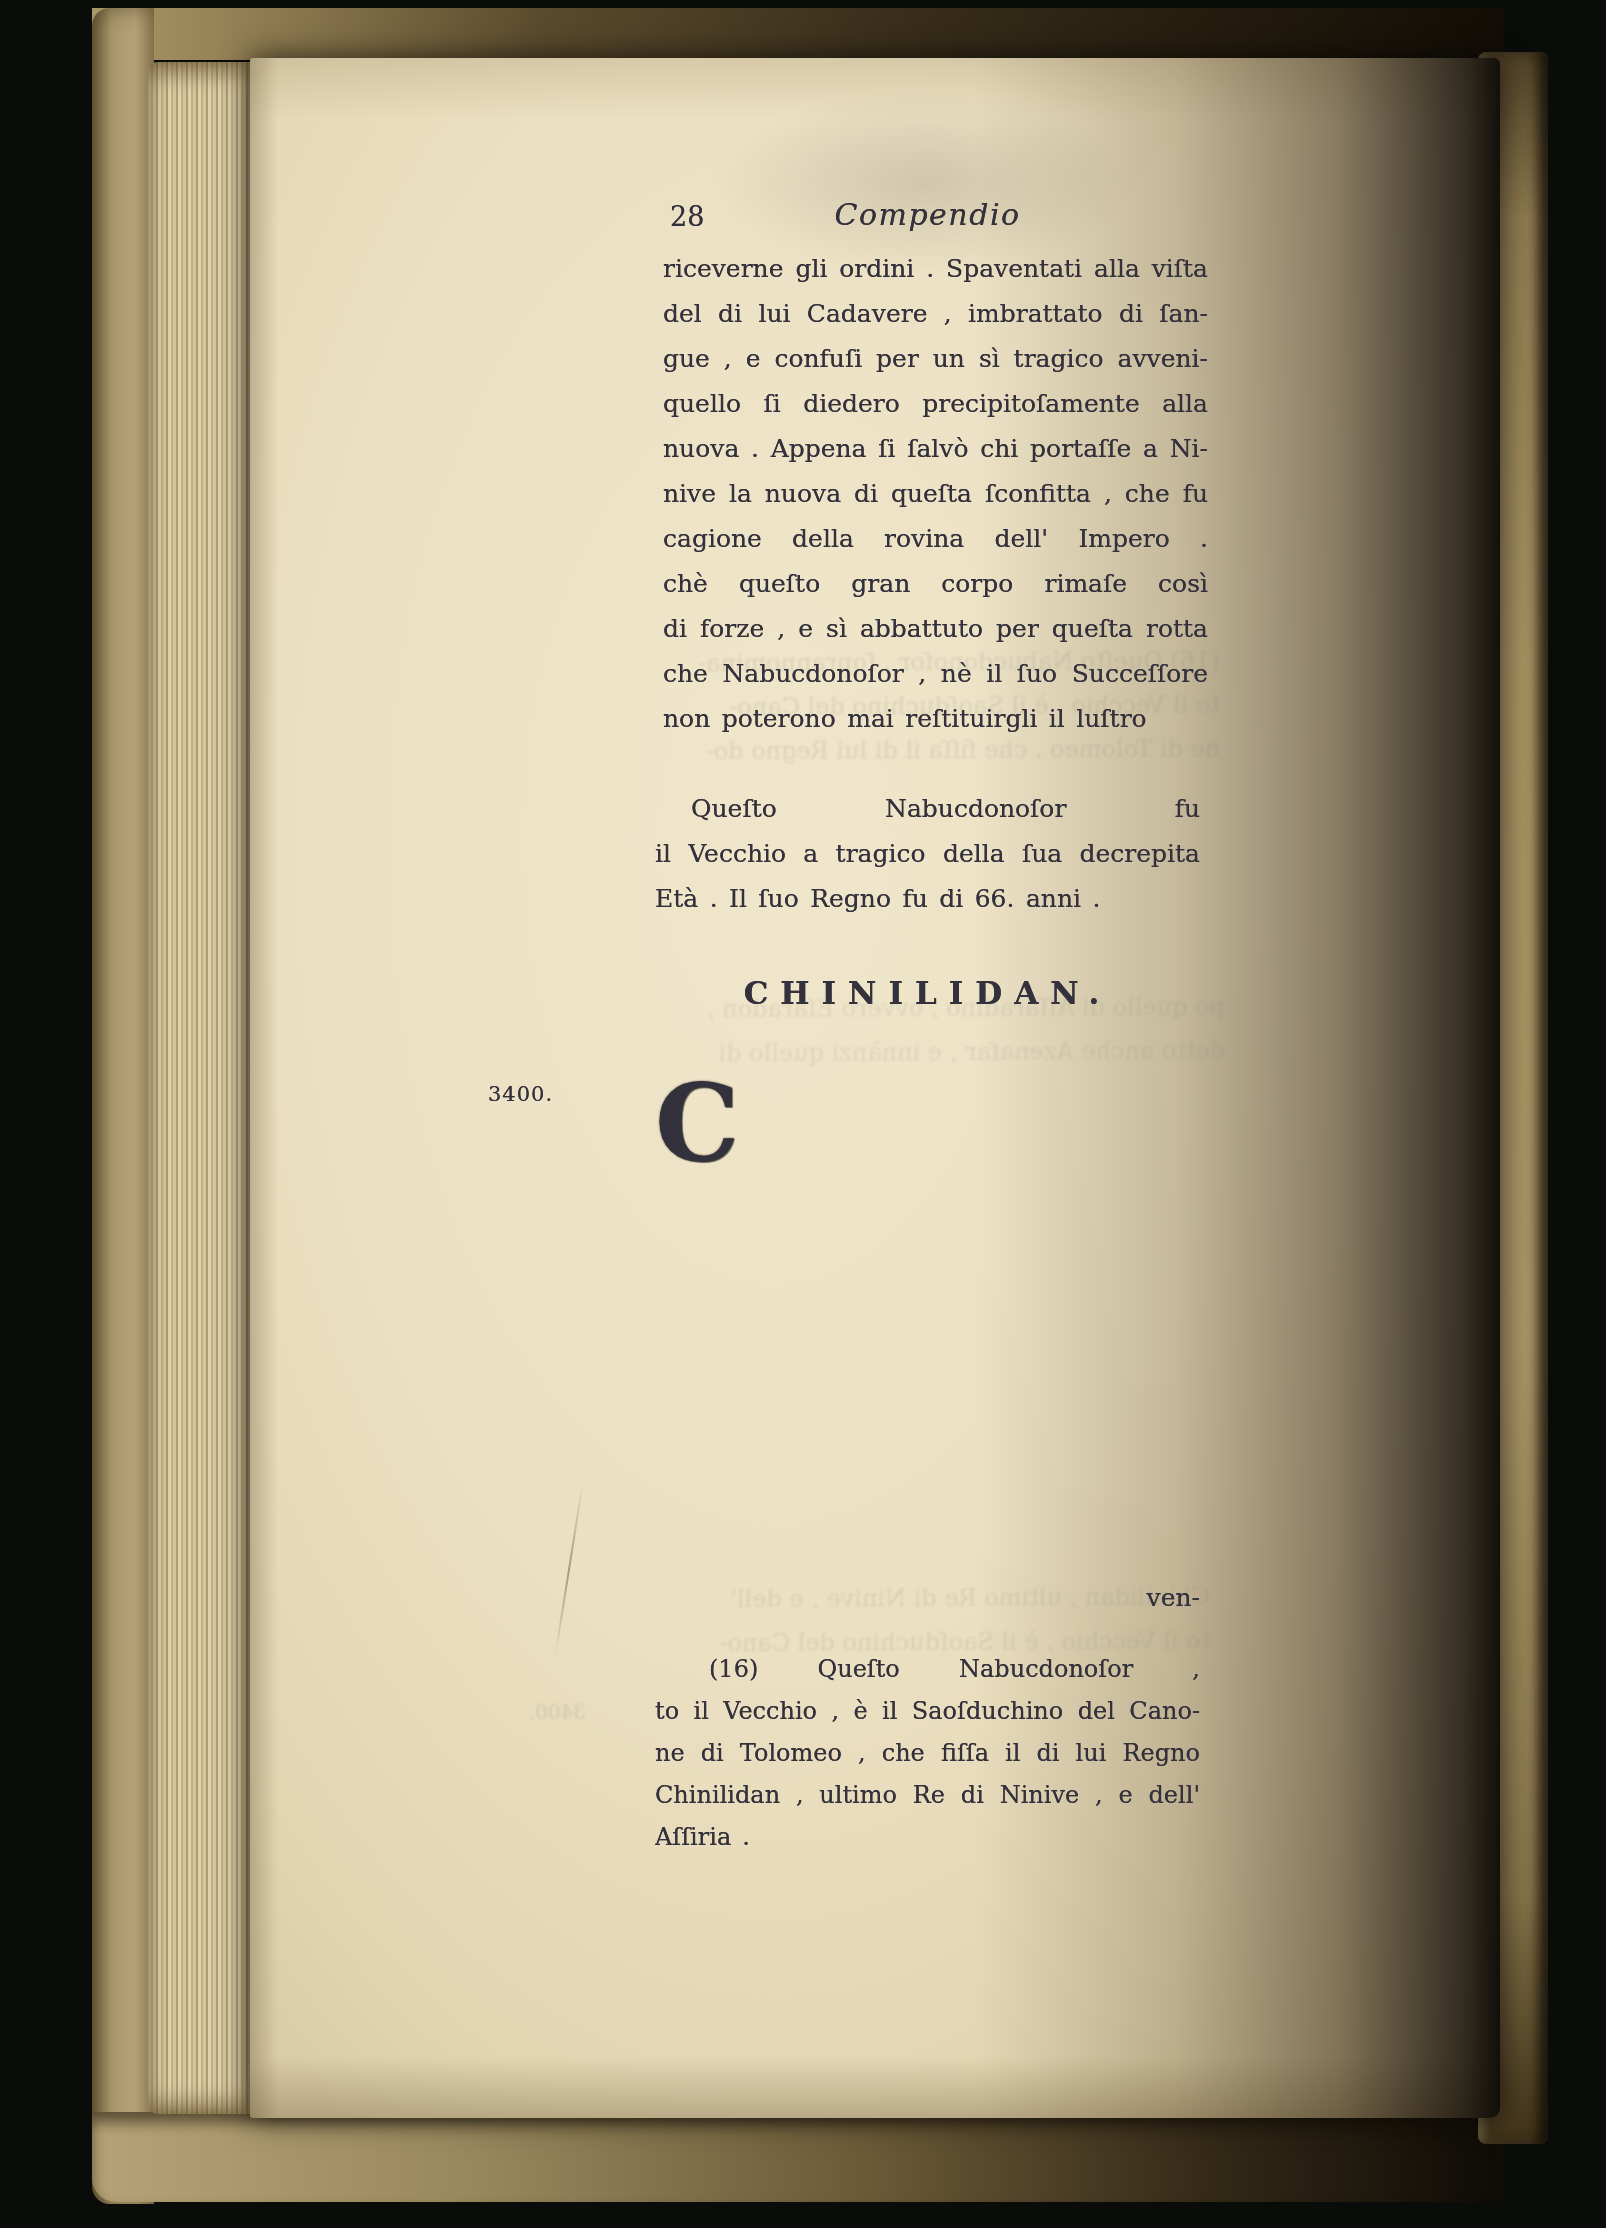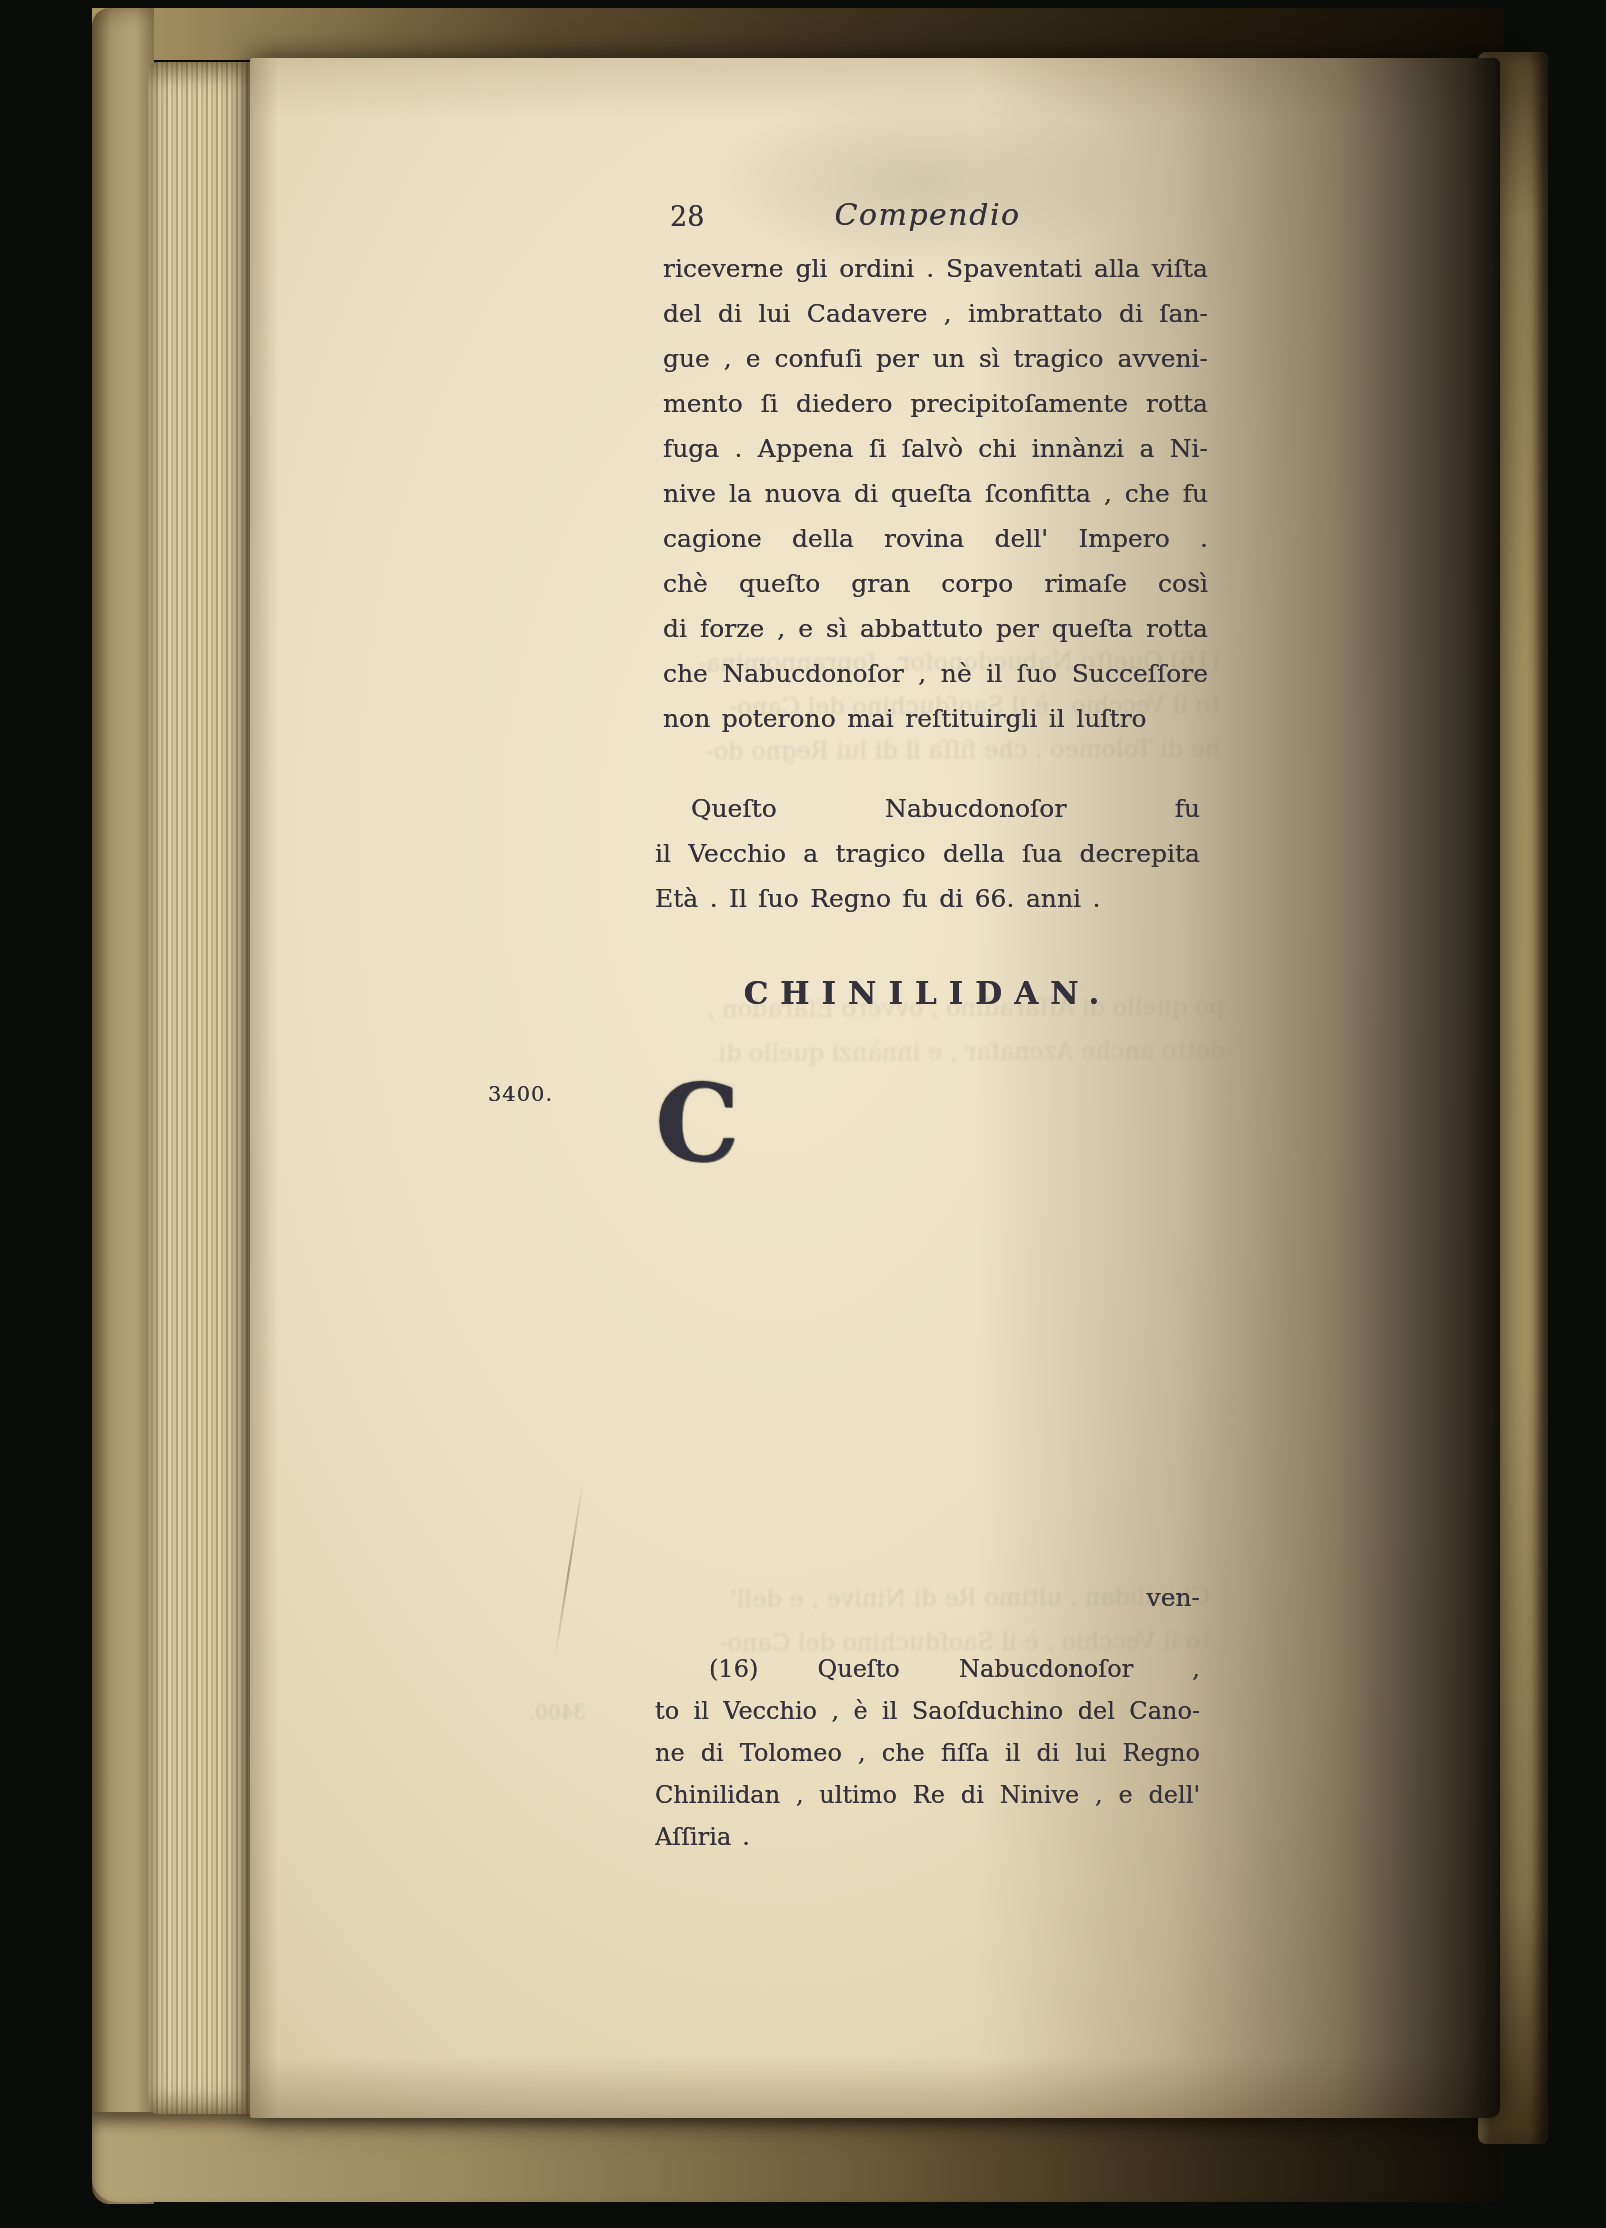--- a/index.html
+++ b/index.html
@@ -94,22 +94,22 @@
     <div id="bleed-year" class="bleed">3400.</div>
     <div id="crease"></div>
 
     <div id="page-number" class="ink">28</div>
     <div id="running-title" class="ink">Compendio</div>
 
     <div id="para1" class="tblock para ink last-left">
         <div class="line">riceverne gli ordini . Spaventati alla viſta</div>
         <div class="line">del di lui Cadavere , imbrattato di ſan-</div>
         <div class="line">gue , e confuſi per un sì tragico avveni-</div>
-        <div class="line">mento ſi diedero precipitoſamente rotta</div>
-        <div class="line">fuga . Appena ſi ſalvò chi innànzi a Ni-</div>
+        <div class="line">quello ſi diedero precipitoſamente alla</div>
+        <div class="line">nuova . Appena ſi ſalvò chi portaſſe a Ni-</div>
         <div class="line">nive la nuova di queſta ſconfitta , che fu</div>
         <div class="line">cagione della rovina dell' Impero . Percioc-</div>
         <div class="line">chè queſto gran corpo rimaſe così eſauſto</div>
         <div class="line">di forze , e sì abbattuto per queſta rotta ,</div>
         <div class="line">che Nabucdonoſor , nè il ſuo Succeſſore</div>
         <div class="line">non poterono mai reſtituirgli il luſtro</div>
       </div>
 
     <div id="para2" class="tblock para ink last-left indent-first">
         <div class="line">Queſto Nabucdonoſor fu ſoprannominato</div>

